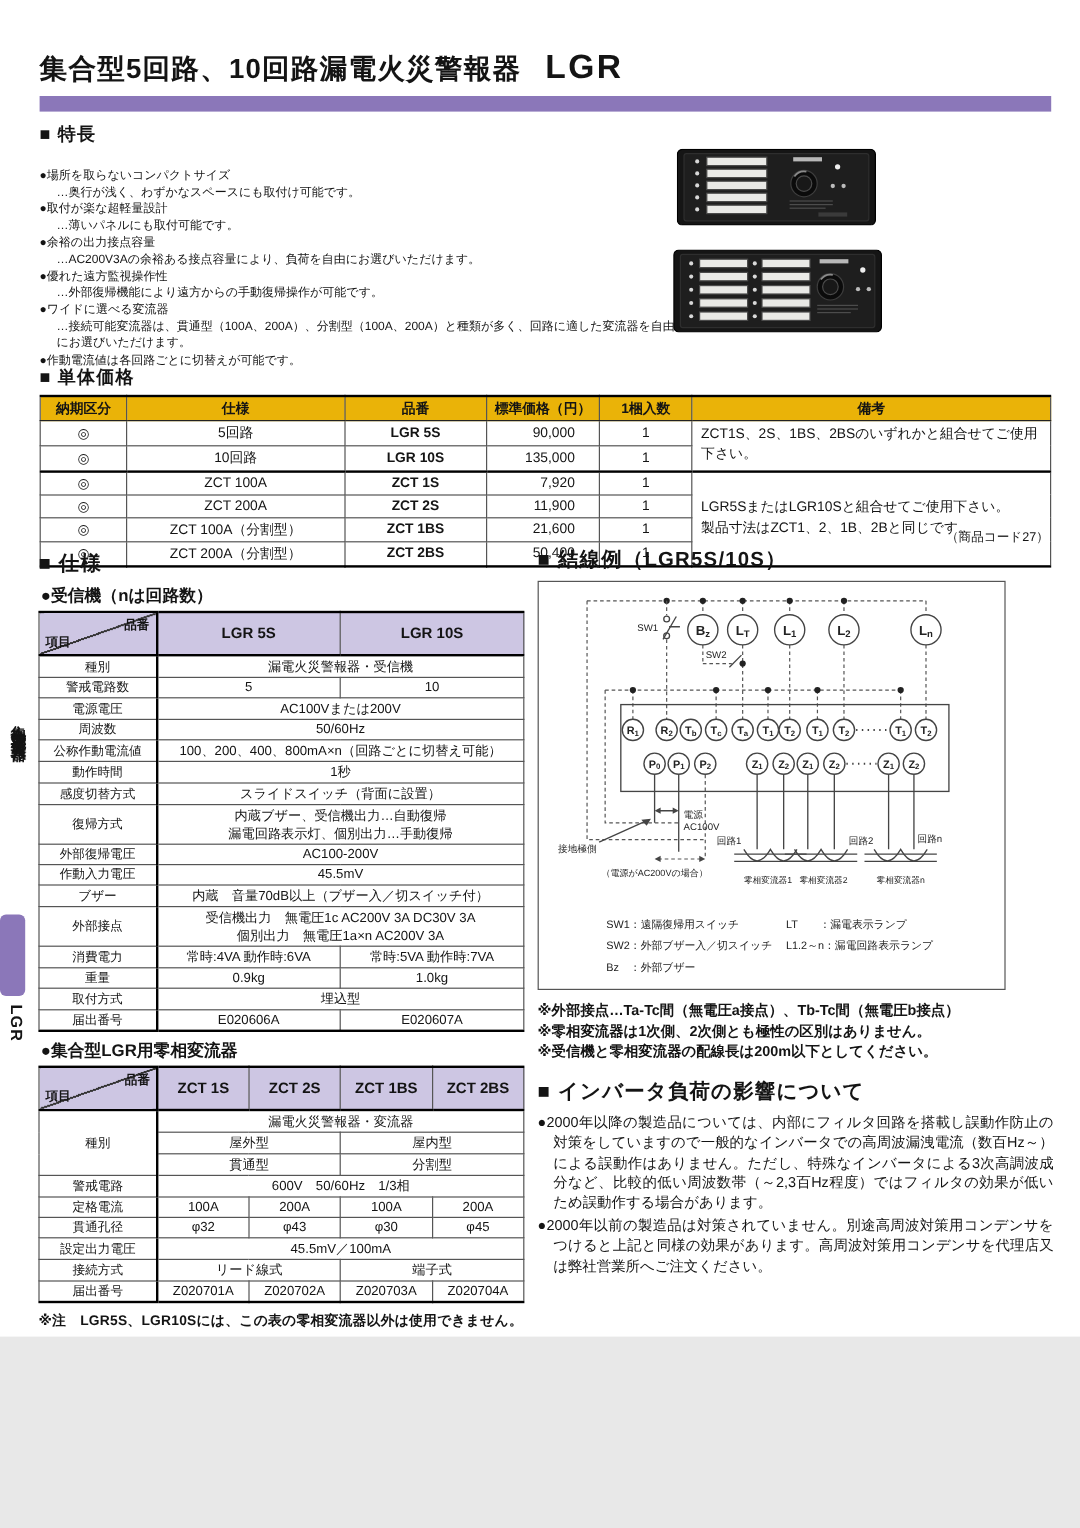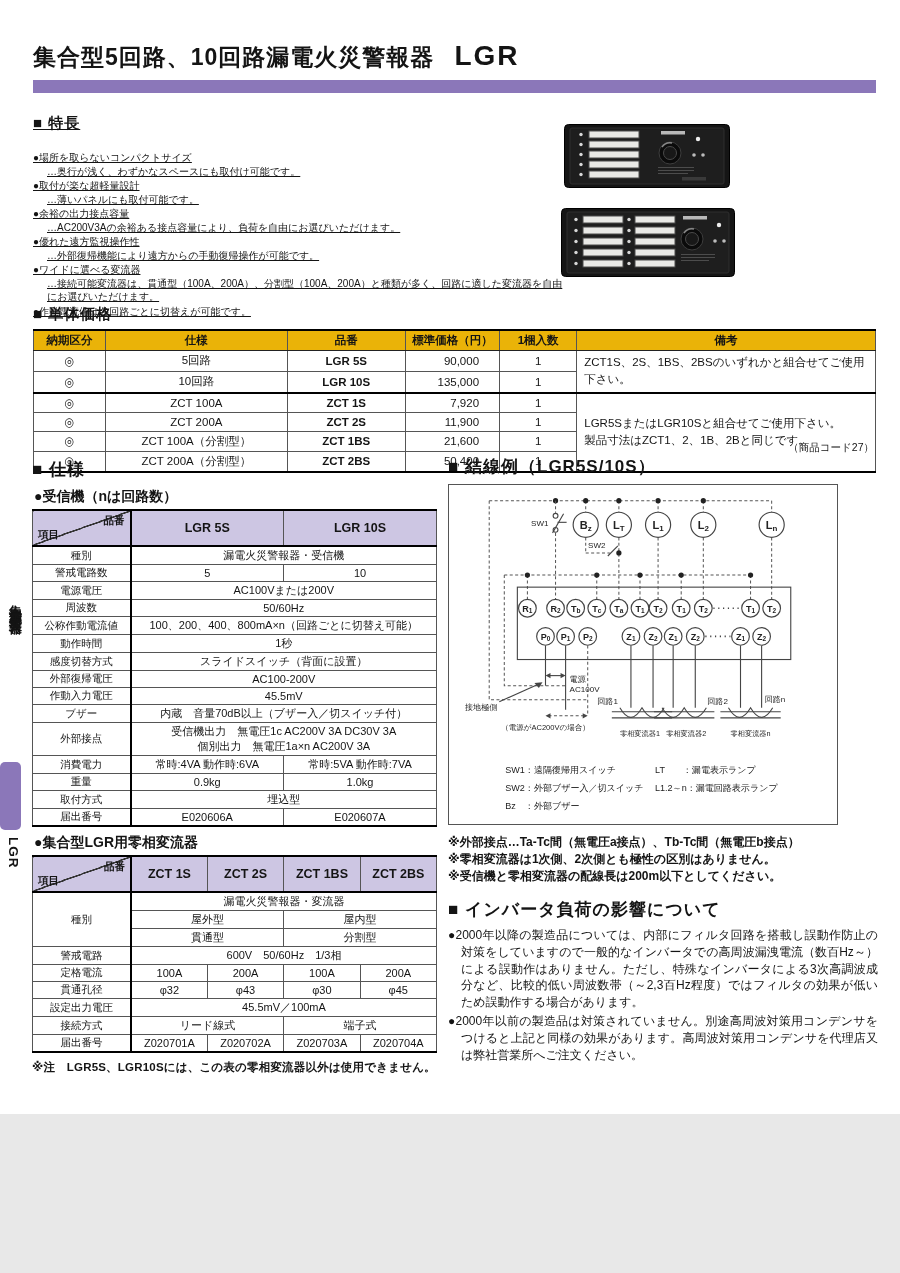--- a/index.html
+++ b/index.html
@@ -10,21 +10,21 @@
     font-family:"Liberation Sans","DejaVu Sans",sans-serif;
   }
   
   .doc-title { position:absolute; left:33px; top:40px; font-size:23px; font-weight:bold; letter-spacing:1px; }
   .doc-title .model { font-size:28px; margin-left:20px; letter-spacing:2px; }
   .title-bar { position:absolute; left:33px; top:80px; width:843px; height:13px; background:#8b77b9; }
   
   .sec-h { font-size:15px; font-weight:bold; letter-spacing:1px; }
   .sec-h.big { font-size:17px; }
   
-  .features { position:absolute; left:33px; top:114px; width:530px;text-decoration:underline; }
+  .features { position:absolute; left:33px; top:103px; width:530px; }
   .feat-list { margin-top:18px; font-size:10px; line-height:1.35; }
   .feat-item { margin-bottom:1px; }
   .feat-desc { padding-left:14px; }
   
   .photo-a { position:absolute; left:564px; top:124px; }
   .photo-b { position:absolute; left:561px; top:208px; }
   
   .price-sec { position:absolute; left:33px; top:305px; width:843px; }
   table { border-collapse:collapse; table-layout:fixed; }
   .price-table { width:100%; margin-top:5px; font-size:11.5px;
@@ -300,20 +300,25 @@
           </tr>
         <tr>
             <th class="rowlabel">動作時間</th>
             <td colspan="2">1秒</td>
           </tr>
         <tr>
             <th class="rowlabel">感度切替方式</th>
             <td colspan="2">スライドスイッチ（背面に設置）</td>
           </tr>
         <tr>
+            <th class="rowlabel">復帰方式</th>
+            <td colspan="2" class="pre">内蔵ブザー、受信機出力…自動復帰
+漏電回路表示灯、個別出力…手動復帰</td>
+          </tr>
+        <tr>
             <th class="rowlabel">外部復帰電圧</th>
             <td colspan="2">AC100-200V</td>
           </tr>
         <tr>
             <th class="rowlabel">作動入力電圧</th>
             <td colspan="2">45.5mV</td>
           </tr>
         <tr>
             <th class="rowlabel">ブザー</th>
             <td colspan="2">内蔵　音量70dB以上（ブザー入／切スイッチ付）</td>

